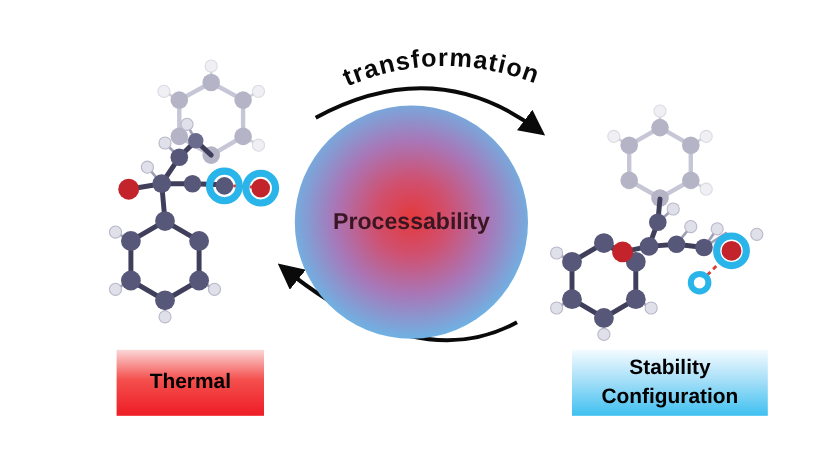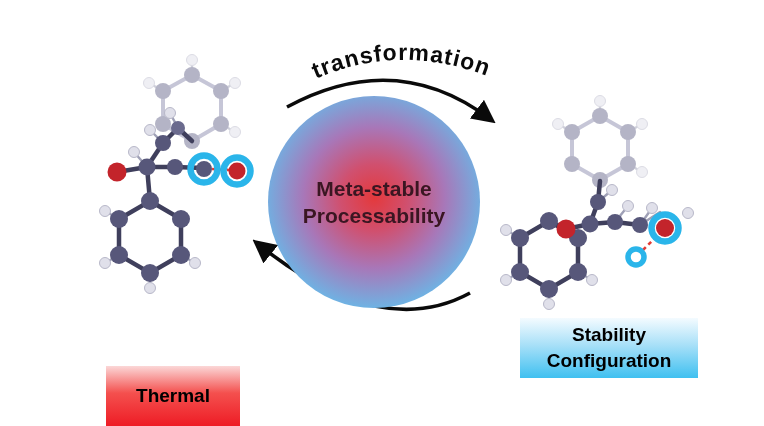--- a/index.html
+++ b/index.html
@@ -31,21 +31,20 @@
     font-size:21px;font-weight:bold;color:#3a1622;line-height:1.3;text-align:center;
   }
   
   .tagBox{
     position:absolute;display:flex;flex-direction:column;align-items:center;justify-content:center;
     font-weight:bold;color:#000;font-size:19px;line-height:1.35;text-align:center;
   }
   .thermal{
     left:106px;top:318px;width:134px;height:60px;
     background:linear-gradient(180deg,#fbd7d7 0%,#f4504e 45%,#ee1c25 100%);
-    margin-top:48px;
   }
   .solution{
     left:520px;top:318px;width:178px;height:60px;
     background:linear-gradient(180deg,#f4fbff 0%,#a8e0f8 45%,#3fc0f0 100%);
   }
 </style>
 </head>
 <body>
 
 <div id="stage">
@@ -196,21 +195,20 @@
 
     <path class="arrow" d="M 287 107 Q 396 48 490 119" marker-end="url(#ah)"></path>
     <path class="arrow" d="M 470 293 Q 380 342 258 244" marker-end="url(#ah)"></path>
 
     <text class="arcText">
       <textPath href="#arcTransform" startOffset="50%" text-anchor="middle">transformation</textPath>
     </text>
   </svg>
 
   <div class="metaCircle">
-    <span class="line">Meta-stable</span>
     <span class="line">Processability</span>
   </div>
 
   <div class="tagBox thermal">
     <span>Thermal</span>
   </div>
   <div class="tagBox solution">
     <span>Stability</span>
     <span>Configuration</span>
   </div>

